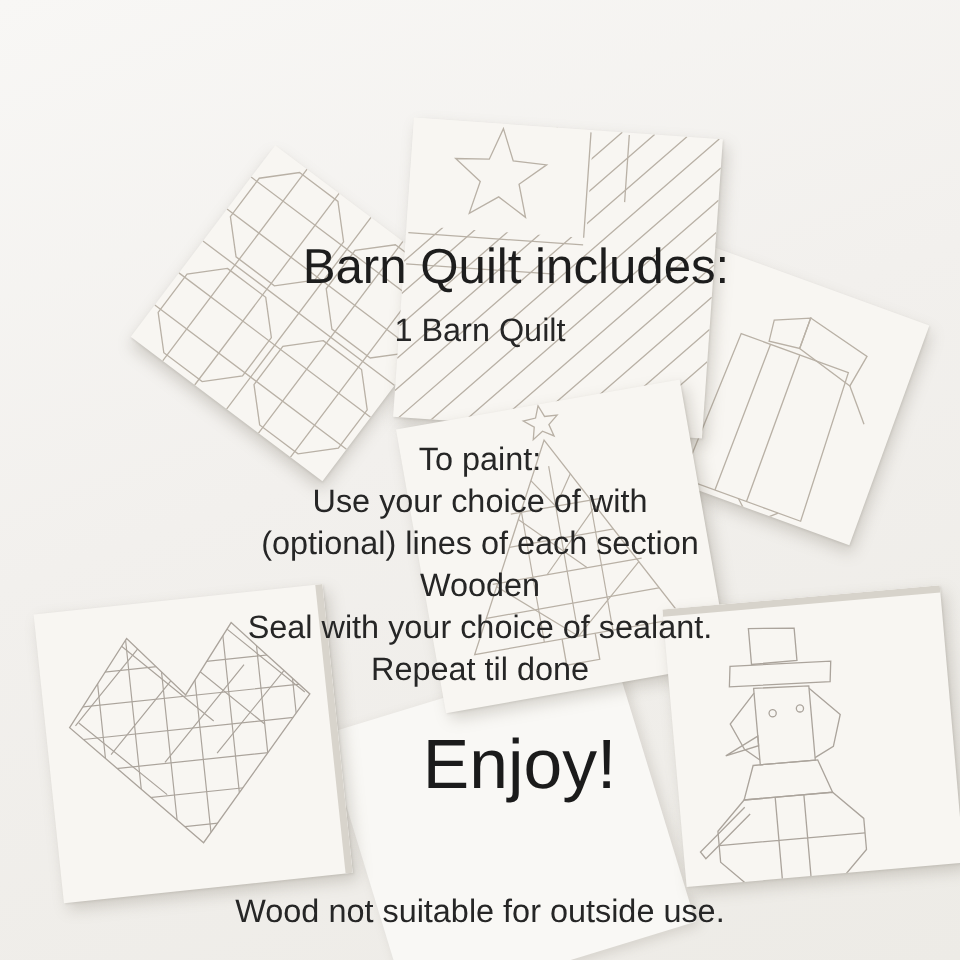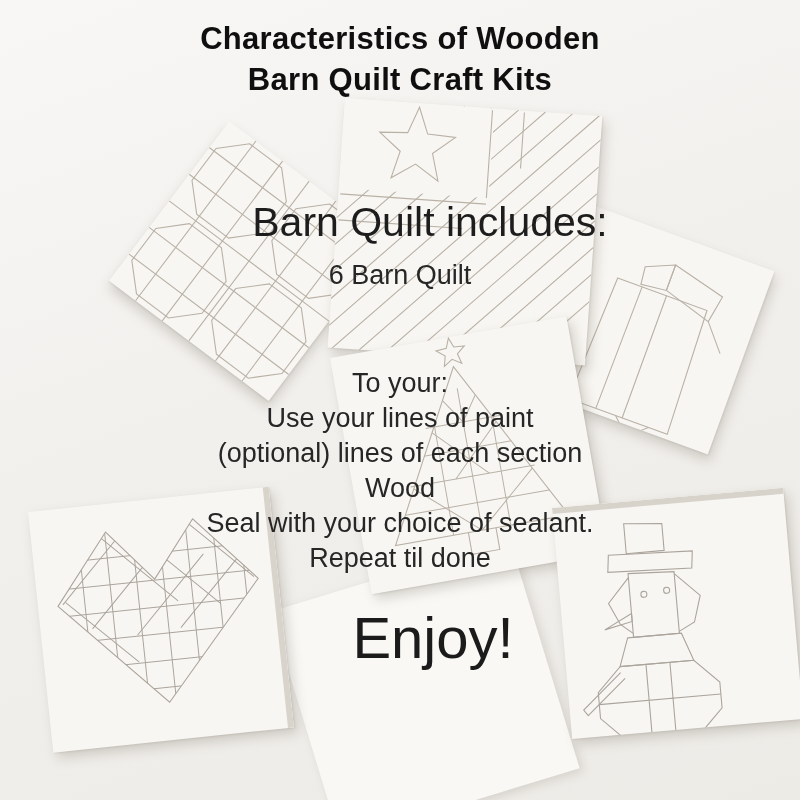--- a/index.html
+++ b/index.html
@@ -136,36 +136,33 @@
           <path d="M70 112 L42 126 L70 120 Z"></path>
           <path d="M64 136 L118 136 L128 164 L54 164 Z"></path>
           <path d="M54 164 L128 164 L152 188 L152 214 L128 238 L54 238 L30 214 L30 188 Z"></path>
           <path d="M80 164 L80 238 M104 164 L104 238 M30 200 L152 200"></path>
           <path d="M54 170 L14 204 L18 210 L58 176"></path>
         </g>
       </svg>
     </div>
   </div>
 
-  <div class="txt title">
-    <div>Characteristics of Wooden</div>
-    <div>Barn Quilt Craft Kits</div>
-  </div>
 
   <div class="txt includes-heading">Barn Quilt includes:</div>
 
   <div class="txt includes-lines">
-    <div>6 Barn Quilt</div>
+    <div>1 Barn Quilt</div>
   </div>
 
   <div class="txt paint-block">
-    <div>To your:</div>
-    <div>Use your lines of paint</div>
+    <div>To paint:</div>
+    <div>Use your choice of with</div>
     <div>(optional) lines of each section</div>
-    <div>Wood</div>
+    <div>Wooden</div>
     <div>Seal with your choice of sealant.</div>
     <div>Repeat til done</div>
   </div>
 
   <div class="txt enjoy">Enjoy!</div>
 
+  <div class="txt footer">Wood not suitable for outside use.</div>
 
 </div>
 
 </body></html>

